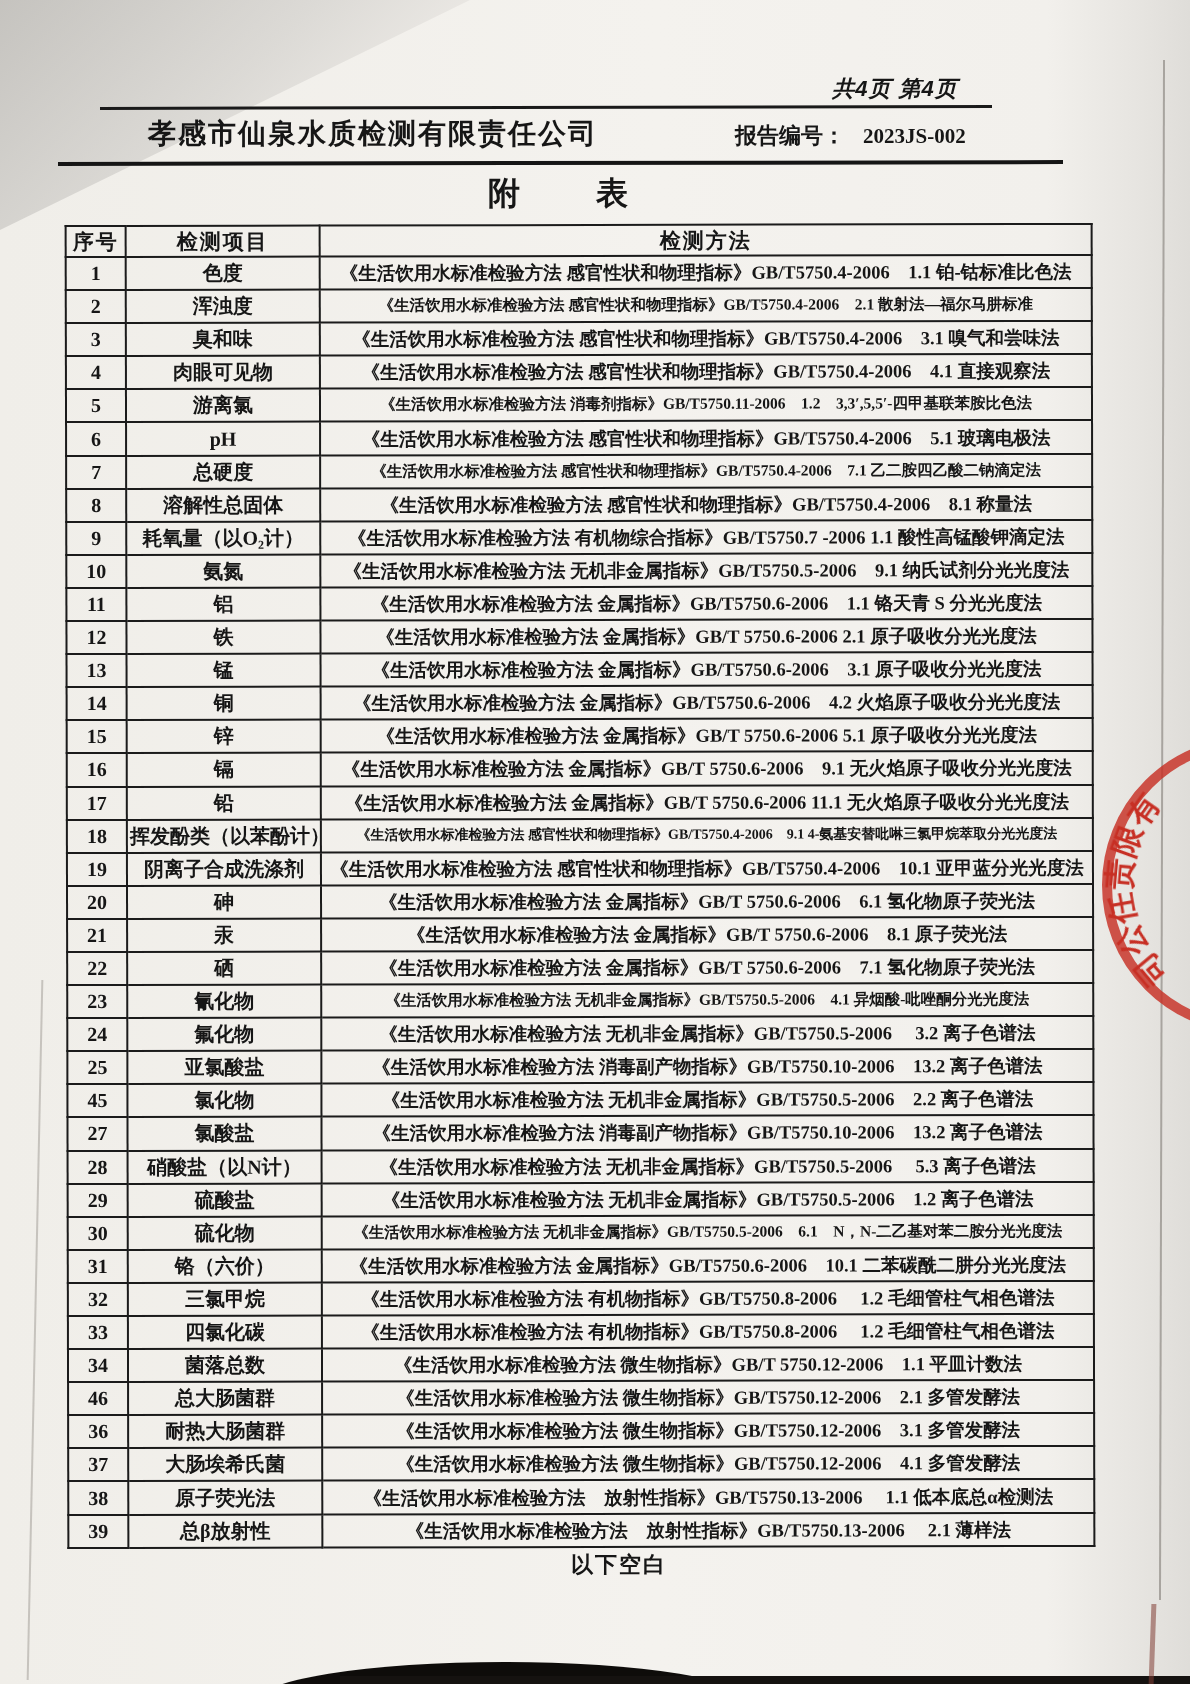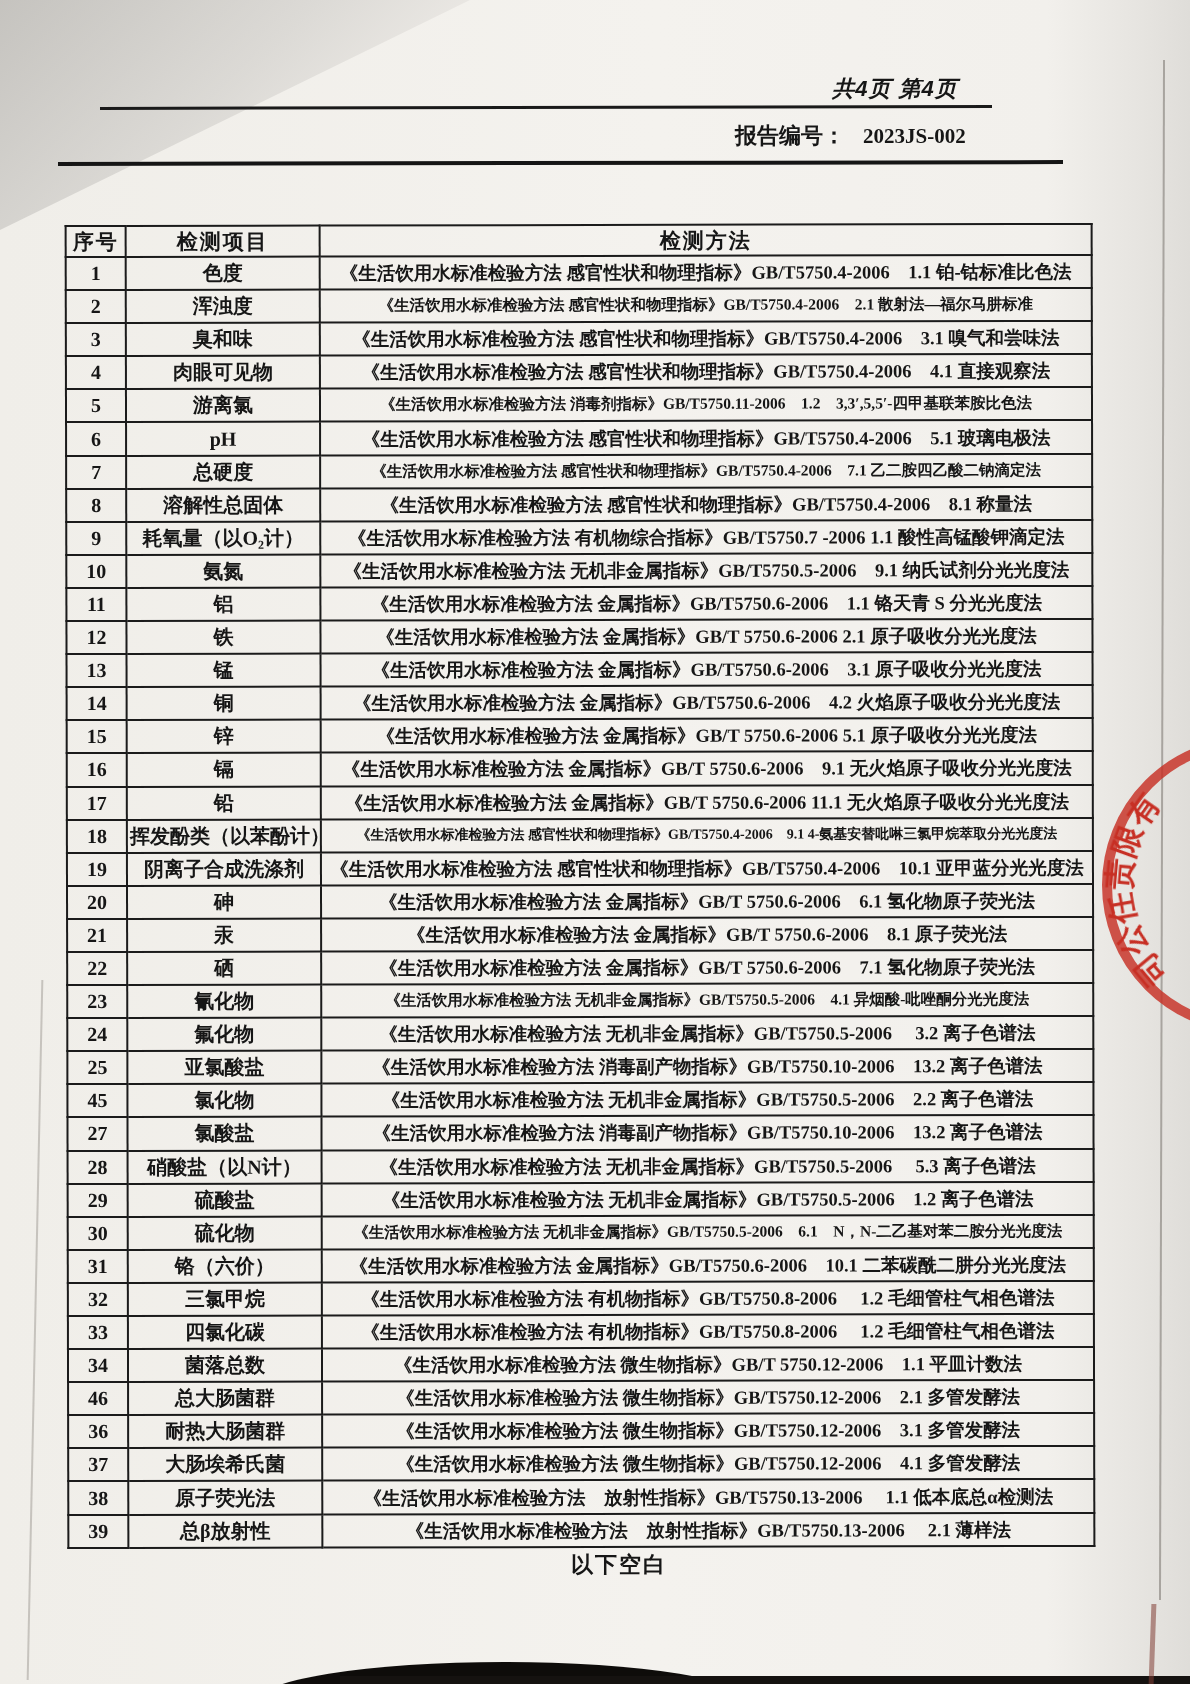--- a/index.html
+++ b/index.html
@@ -89,25 +89,27 @@
 
 <div class="page">
 
   <div class="corner-shadow"></div>
   <div class="edge-line-left"></div>
   <div class="edge-line-right"></div>
 
   <div class="pageno">共4页 第4页</div>
   <div class="rule1"></div>
 
+  <div class="company">孝感市仙泉水质检测有限责任公司</div>
   <div class="reportno">
     <span>报告编号：</span><span class="val">2023JS-002</span>
   </div>
   <div class="rule2"></div>
 
+  <div class="doc-title">附　　表</div>
 
   <table class="methods">
     <colgroup>
       <col style="width:60px">
         <col style="width:194px">
         <col style="width:772px">
     </colgroup>
     <thead>
       <tr>
         <th>序号</th>

